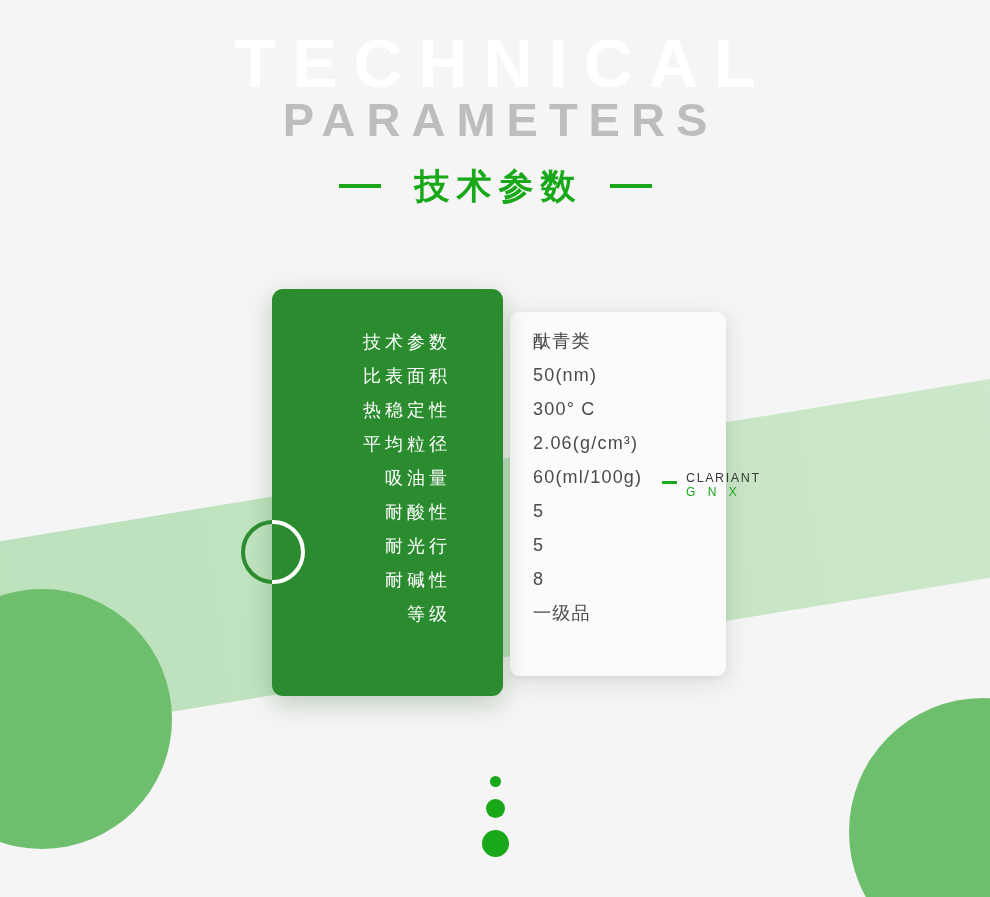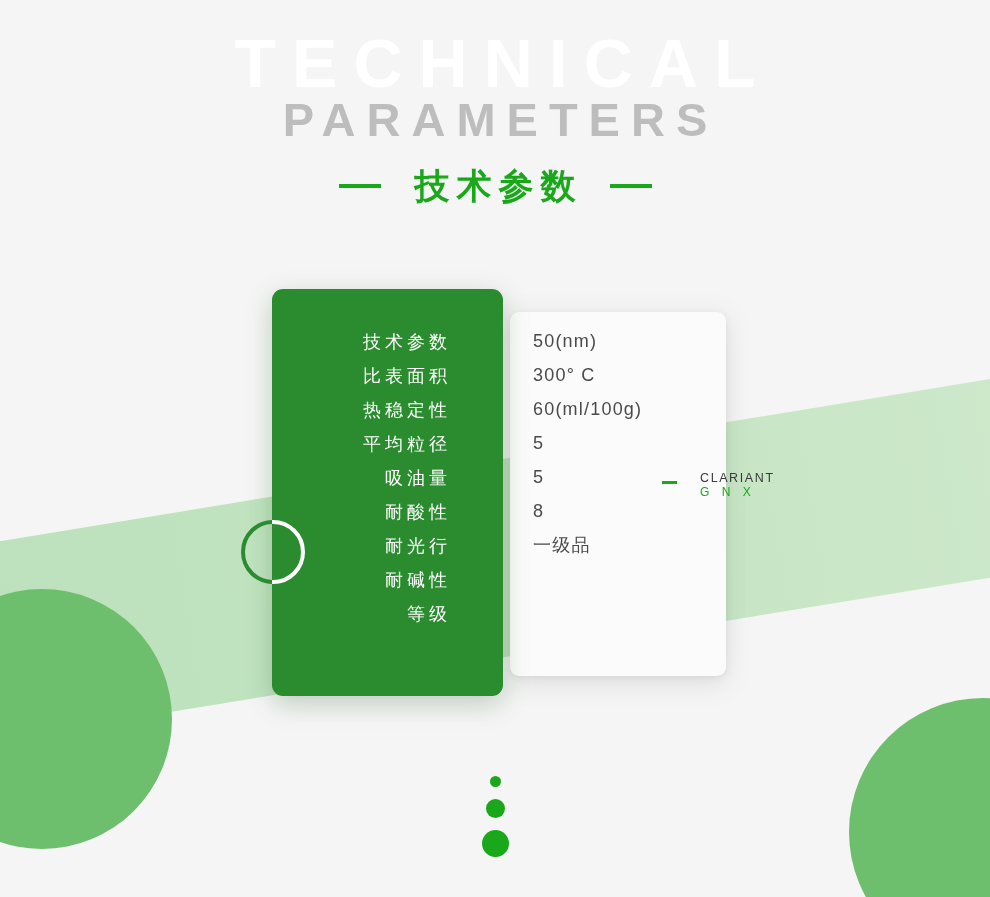--- a/index.html
+++ b/index.html
@@ -202,21 +202,21 @@
     white-space: nowrap;
   }
 
   
   .brand {
     position: absolute;
     left: 662px;
     top: 472px;
     display: flex;
     align-items: flex-start;
-    gap: 23px;
+    gap: 9px;
   }
   .brand-dash {
     width: 15px;
     height: 3px;
     background: #19a819;
     margin-top: 9px;
     flex: 0 0 auto;
   }
   .brand-text {
     line-height: 1.08;
@@ -291,22 +291,24 @@
     <div class="label-row">热稳定性</div>
     <div class="label-row">平均粒径</div>
     <div class="label-row">吸油量</div>
     <div class="label-row">耐酸性</div>
     <div class="label-row">耐光行</div>
     <div class="label-row">耐碱性</div>
     <div class="label-row">等级</div>
   </div>
 
   <div class="values-col">
+    <div class="value-row">酞青类</div>
     <div class="value-row">50(nm)</div>
     <div class="value-row">300° C</div>
+    <div class="value-row">2.06(g/cm³)</div>
     <div class="value-row">60(ml/100g)</div>
     <div class="value-row">5</div>
     <div class="value-row">5</div>
     <div class="value-row">8</div>
     <div class="value-row">一级品</div>
   </div>
 
   <div class="brand">
     <span class="brand-dash"></span>
     <span class="brand-text">

